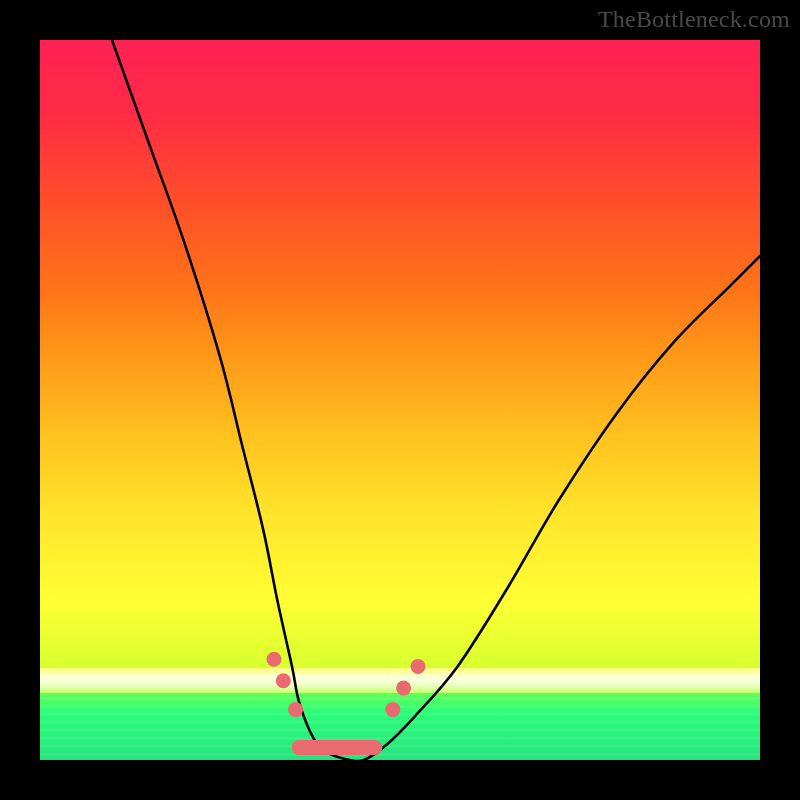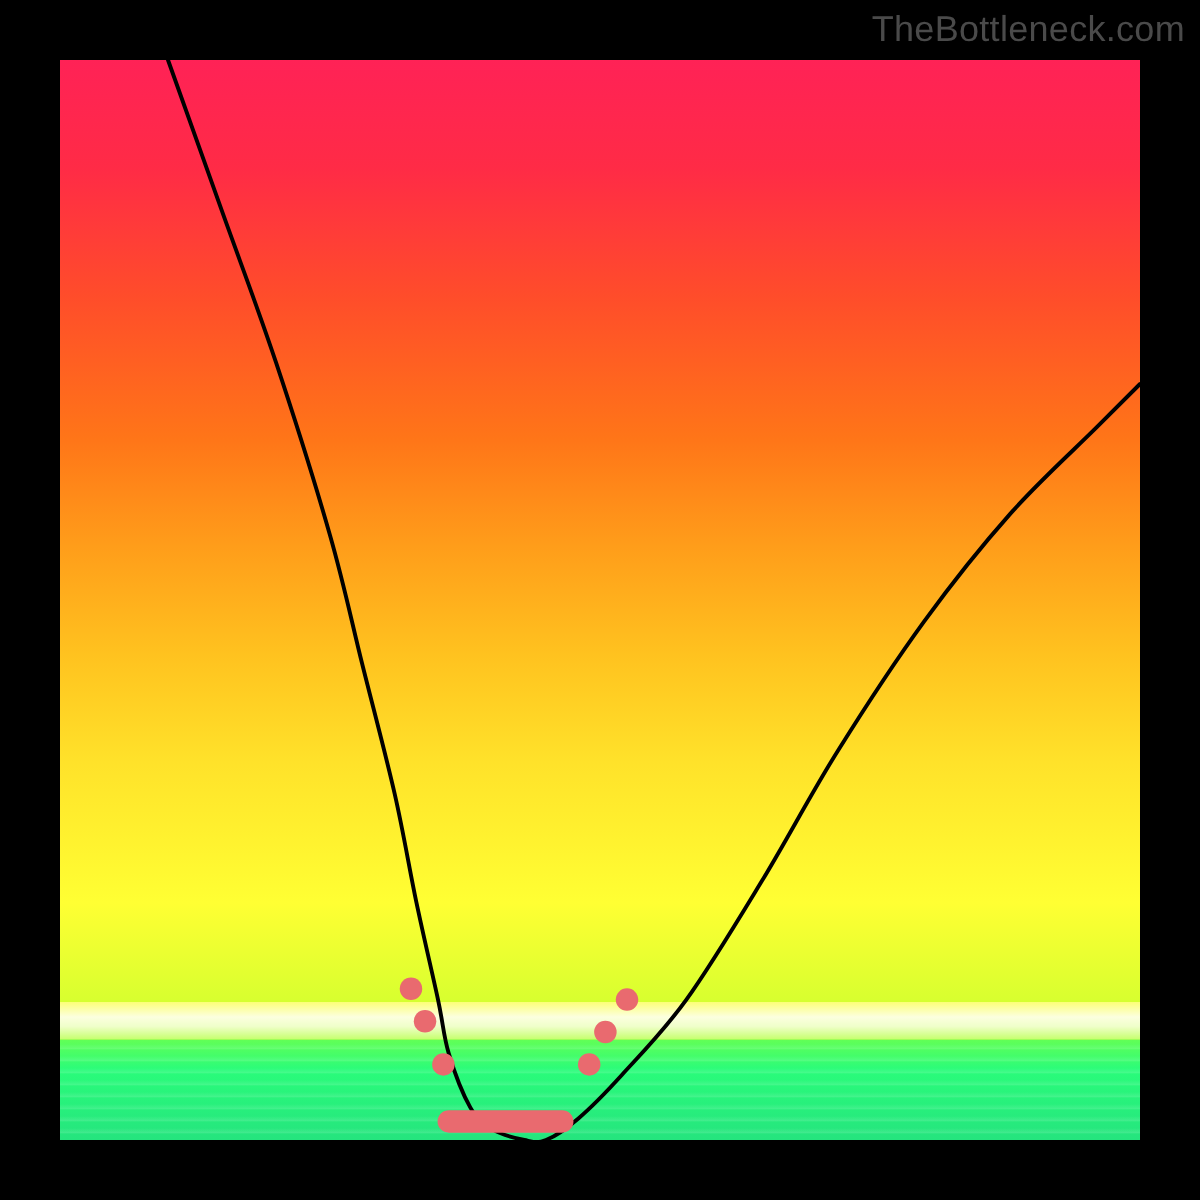--- a/index.html
+++ b/index.html
@@ -9,20 +9,21 @@
     height: 800px;
     overflow: hidden;
     background: #000;
     font-family: Arial, Helvetica, sans-serif;
   }
   .frame {
     position: relative;
     width: 800px;
     height: 800px;
     background: #000;
+    font-family: Liberation Serif, serif;
   }
   .plot {
     position: absolute;
     left: 40px;
     top: 40px;
     width: 720px;
     height: 720px;
     
     background: linear-gradient(
       to top,

